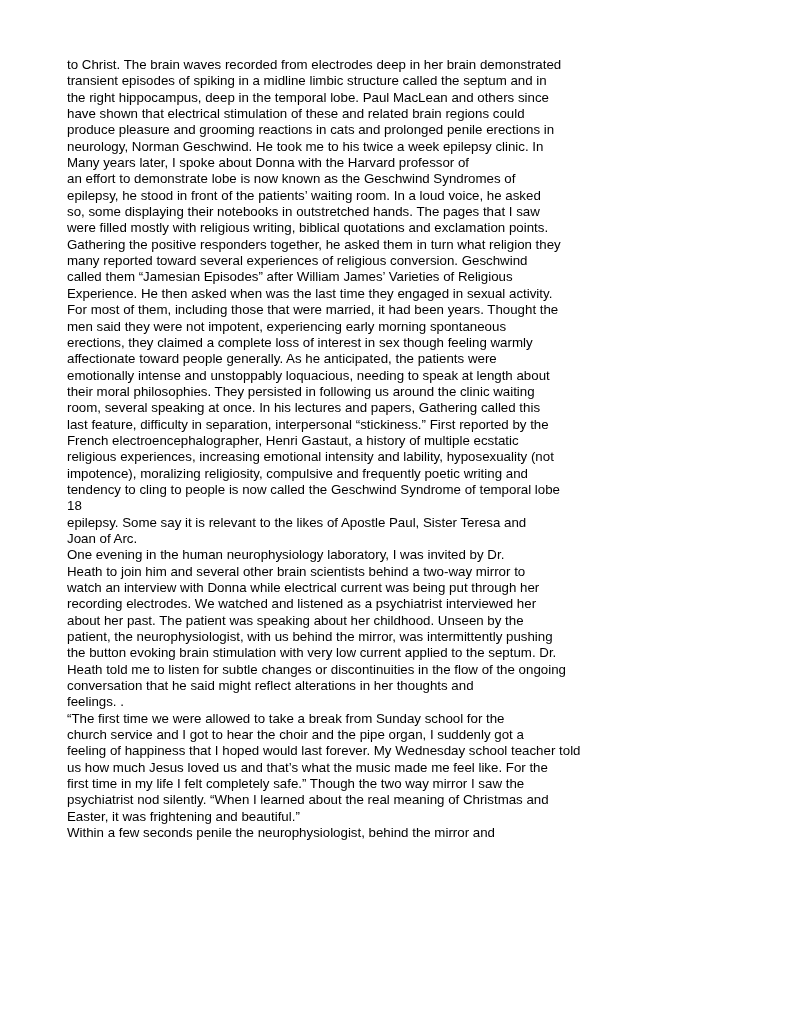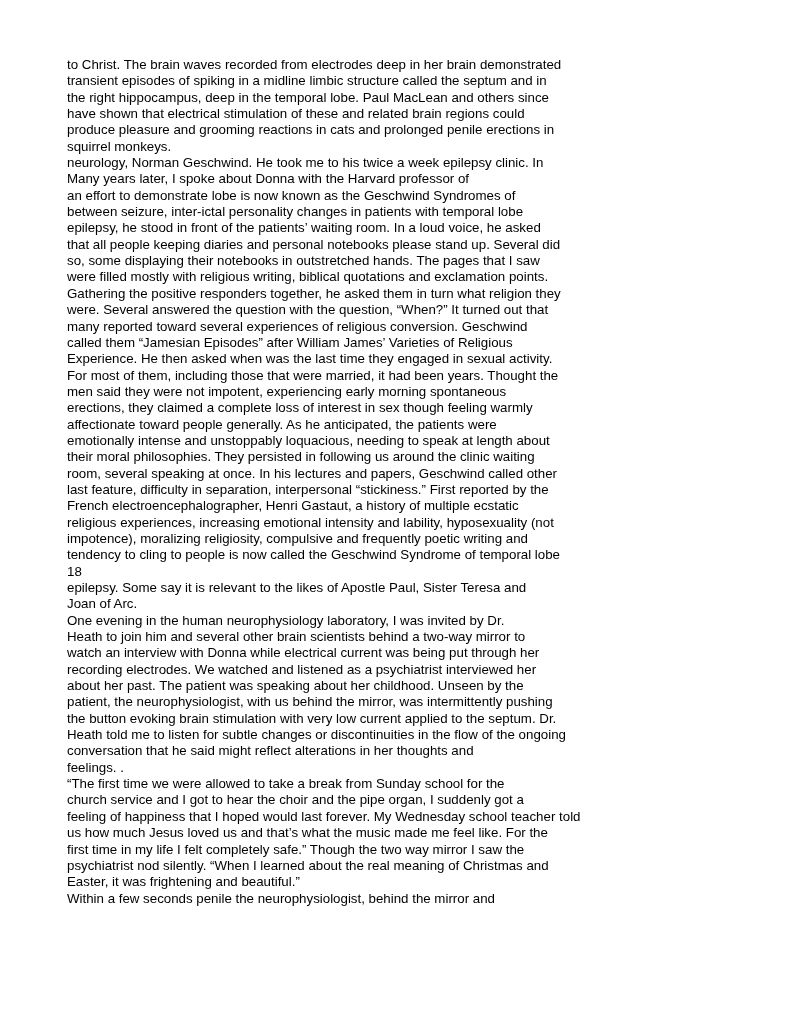--- a/index.html
+++ b/index.html
@@ -33,41 +33,37 @@
 </head>
 <body>
 
 <div class="page">
   <div class="textblock">
       <div class="line">to Christ. The brain waves recorded from electrodes deep in her brain demonstrated</div>
       <div class="line">transient episodes of spiking in a midline limbic structure called the septum and in</div>
       <div class="line">the right hippocampus, deep in the temporal lobe. Paul MacLean and others since</div>
       <div class="line">have shown that electrical stimulation of these and related brain regions could</div>
       <div class="line">produce pleasure and grooming reactions in cats and prolonged penile erections in</div>
-      <div class="line">squirrel monkeys.</div>
       <div class="line">neurology, Norman Geschwind. He took me to his twice a week epilepsy clinic. In</div>
       <div class="line">Many years later, I spoke about Donna with the Harvard professor of</div>
       <div class="line">an effort to demonstrate lobe is now known as the Geschwind Syndromes of</div>
-      <div class="line">between seizure, inter-ictal personality changes in patients with temporal lobe</div>
       <div class="line">epilepsy, he stood in front of the patients’ waiting room. In a loud voice, he asked</div>
-      <div class="line">that all people keeping diaries and personal notebooks please stand up. Several did</div>
       <div class="line">so, some displaying their notebooks in outstretched hands. The pages that I saw</div>
       <div class="line">were filled mostly with religious writing, biblical quotations and exclamation points.</div>
       <div class="line">Gathering the positive responders together, he asked them in turn what religion they</div>
-      <div class="line">were. Several answered the question with the question, “When?” It turned out that</div>
       <div class="line">many reported toward several experiences of religious conversion. Geschwind</div>
       <div class="line">called them “Jamesian Episodes” after William James’ Varieties of Religious</div>
       <div class="line">Experience. He then asked when was the last time they engaged in sexual activity.</div>
       <div class="line">For most of them, including those that were married, it had been years. Thought the</div>
       <div class="line">men said they were not impotent, experiencing early morning spontaneous</div>
       <div class="line">erections, they claimed a complete loss of interest in sex though feeling warmly</div>
       <div class="line">affectionate toward people generally. As he anticipated, the patients were</div>
       <div class="line">emotionally intense and unstoppably loquacious, needing to speak at length about</div>
       <div class="line">their moral philosophies. They persisted in following us around the clinic waiting</div>
-      <div class="line">room, several speaking at once. In his lectures and papers, Geschwind called other</div>
+      <div class="line">room, several speaking at once. In his lectures and papers, Gathering called this</div>
       <div class="line">last feature, difficulty in separation, interpersonal “stickiness.” First reported by the</div>
       <div class="line">French electroencephalographer, Henri Gastaut, a history of multiple ecstatic</div>
       <div class="line">religious experiences, increasing emotional intensity and lability, hyposexuality (not</div>
       <div class="line">impotence), moralizing religiosity, compulsive and frequently poetic writing and</div>
       <div class="line">tendency to cling to people is now called the Geschwind Syndrome of temporal lobe</div>
       <div class="line">18</div>
       <div class="line">epilepsy. Some say it is relevant to the likes of Apostle Paul, Sister Teresa and</div>
       <div class="line">Joan of Arc.</div>
       <div class="line">One evening in the human neurophysiology laboratory, I was invited by Dr.</div>
       <div class="line">Heath to join him and several other brain scientists behind a two-way mirror to</div>

